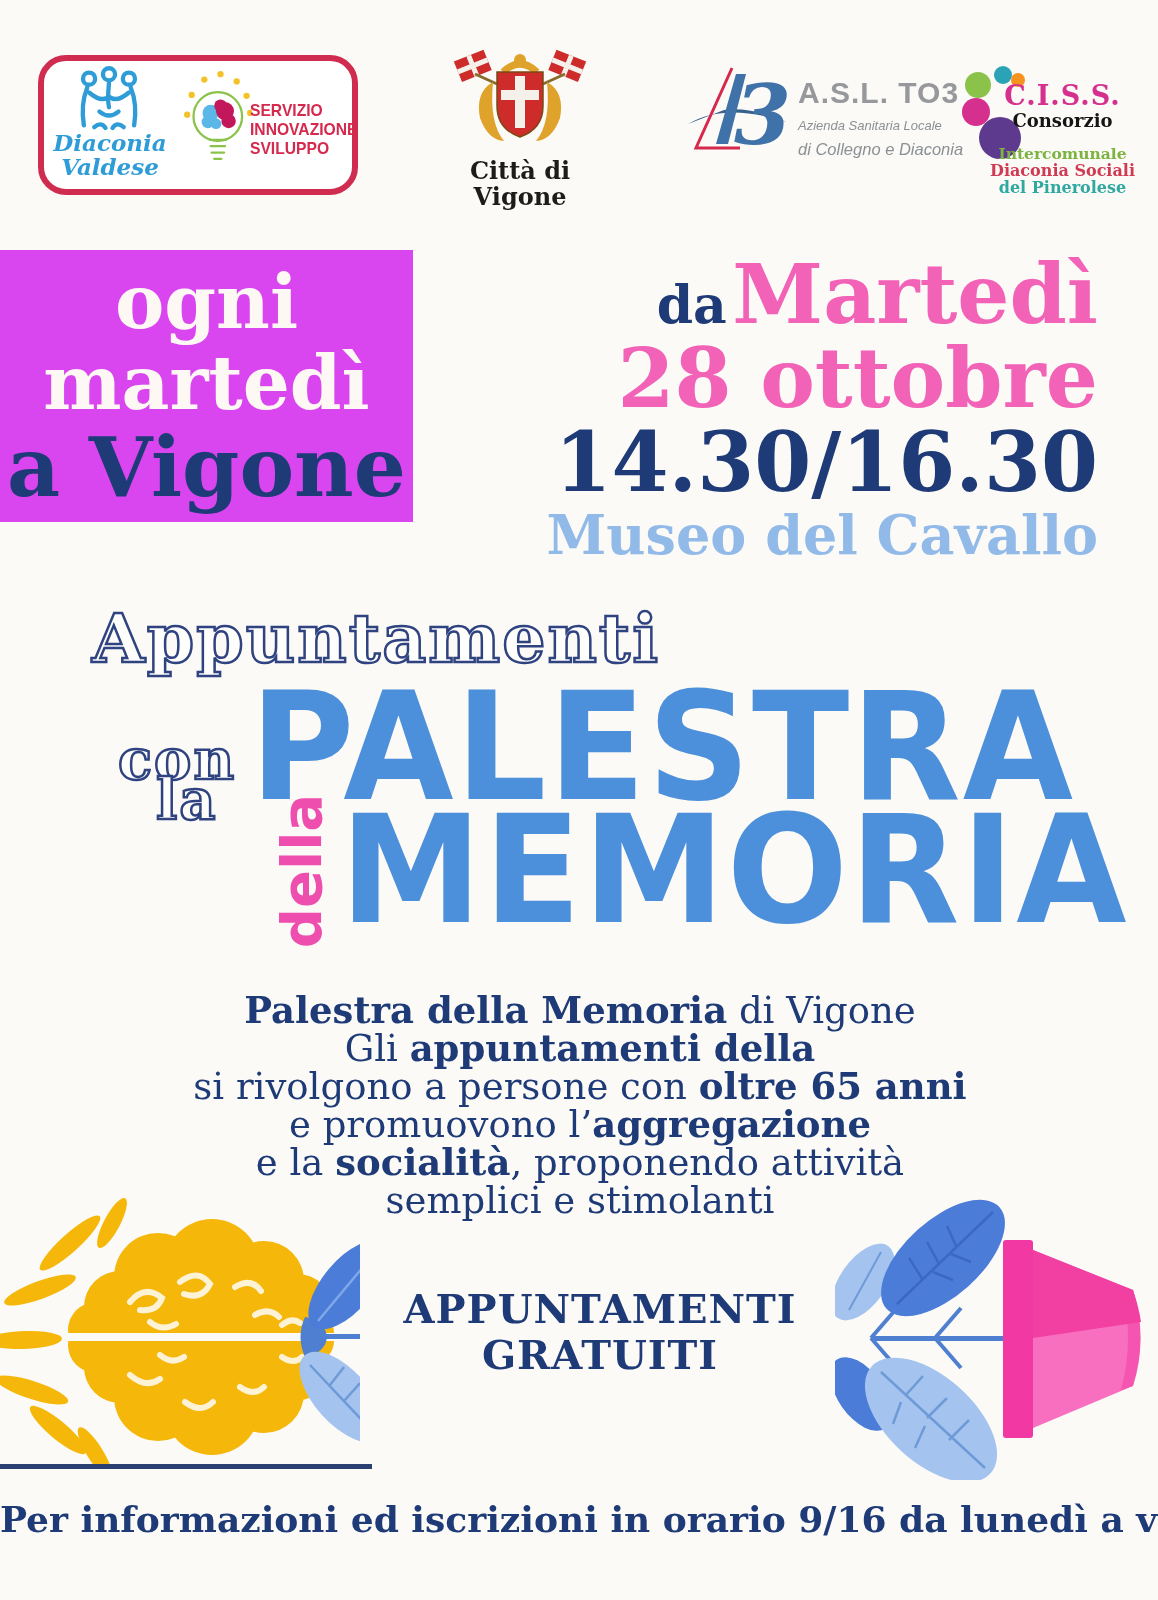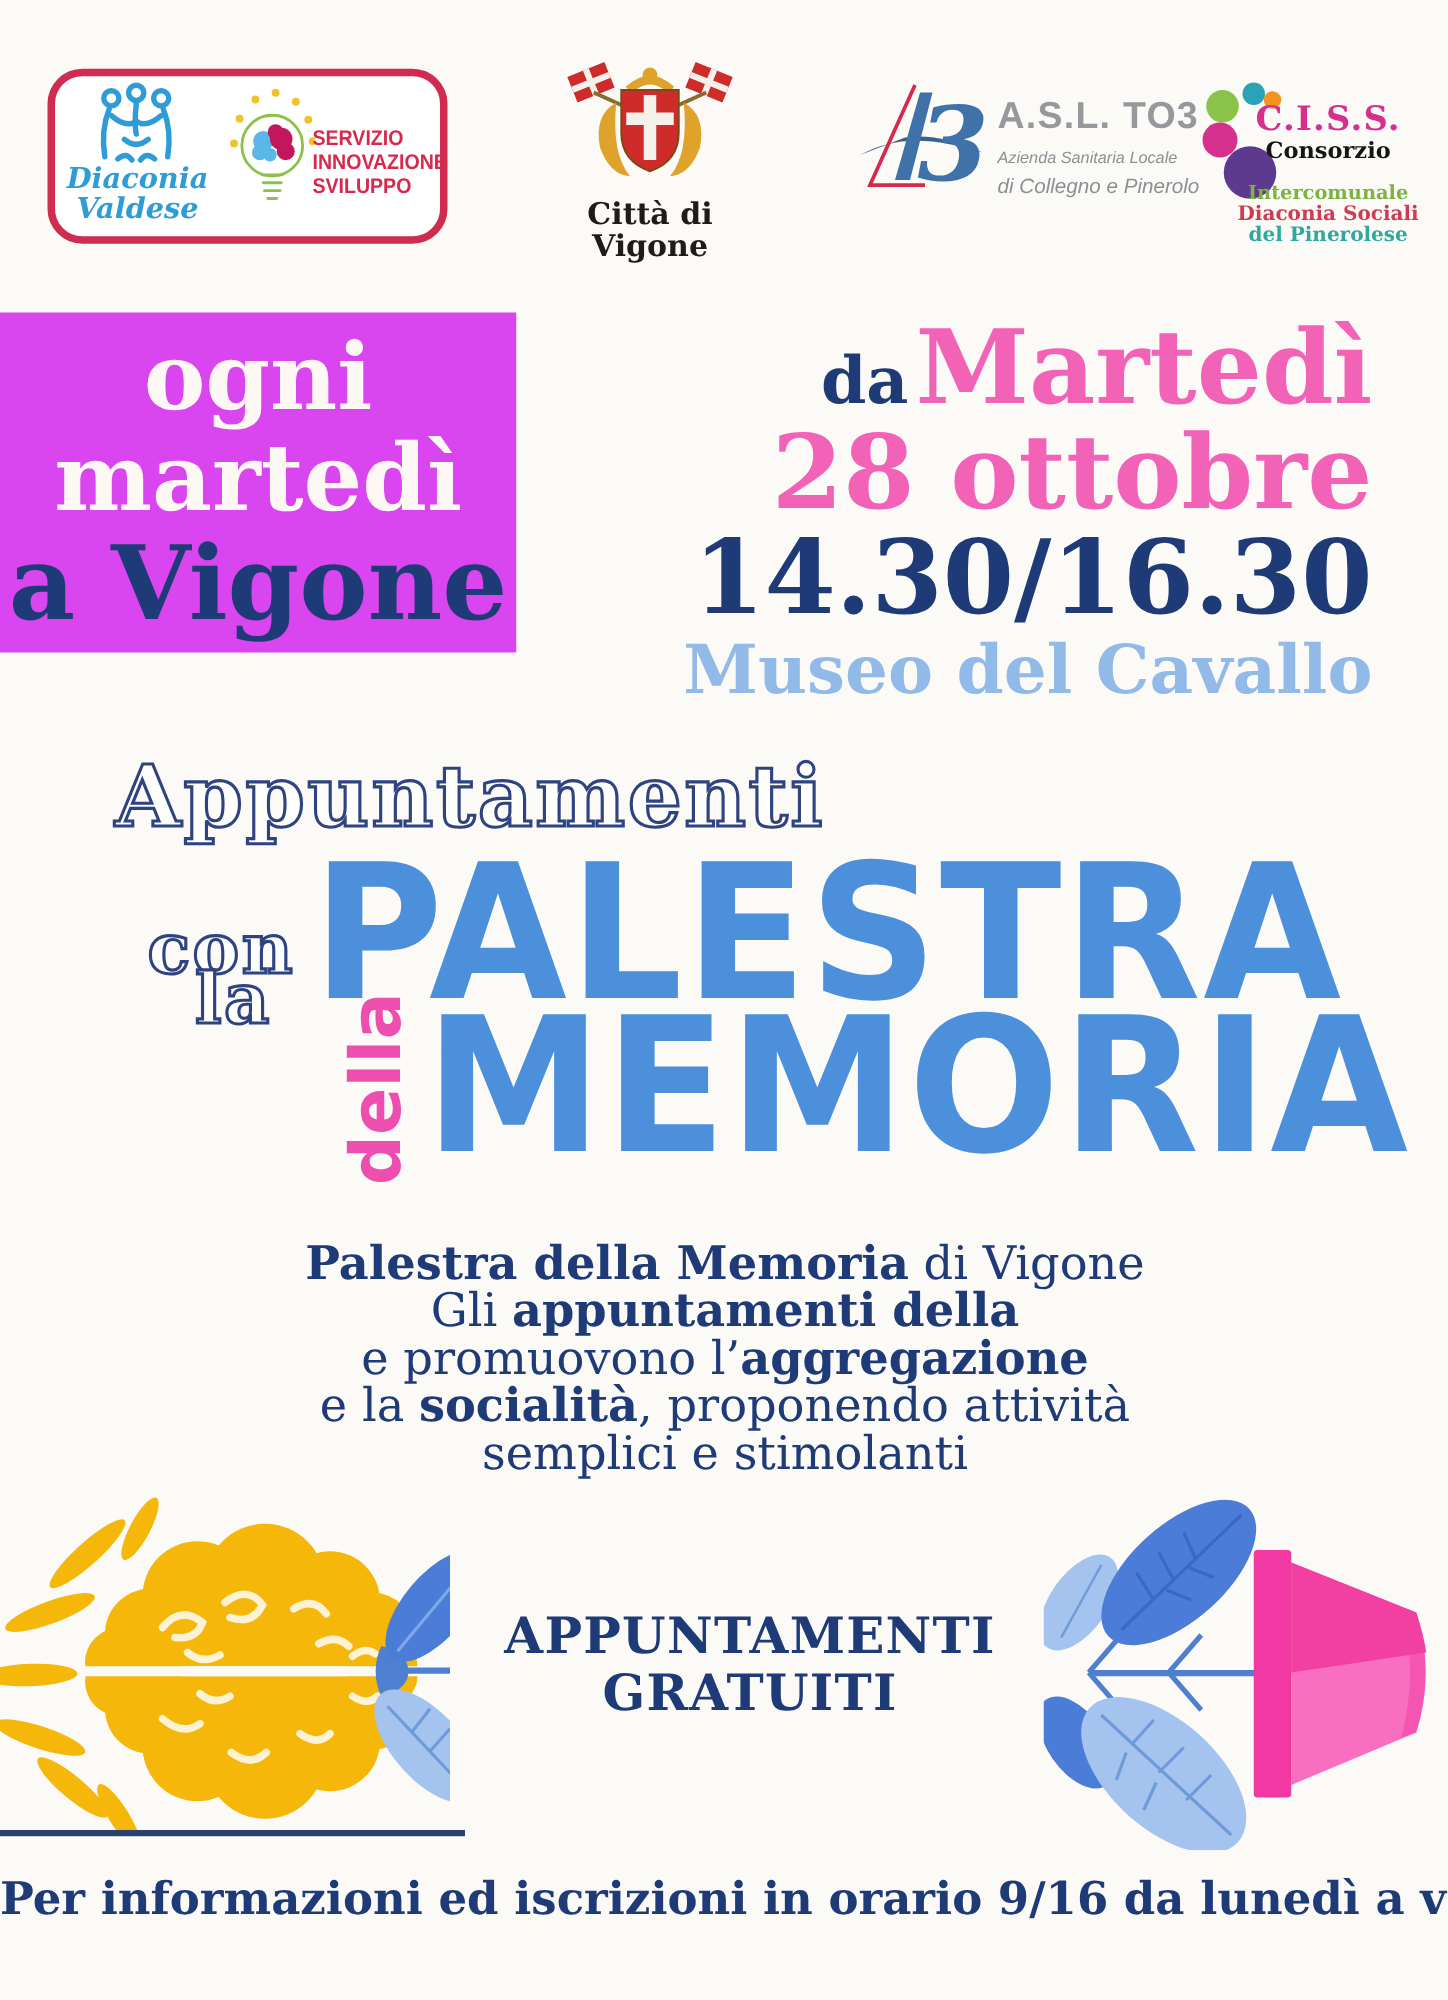--- a/index.html
+++ b/index.html
@@ -175,21 +175,21 @@
 
   <div class="abs asl-logo">
     <svg class="abs asl-icon" viewBox="0 0 104 96">
       <path d="M46,8 L10,88 L54,88" stroke="#D5294D" stroke-width="3" fill="none"></path>
       <path d="M2,64 C30,48 62,50 100,62 C80,52 55,47 38,50 Z" fill="#38618C"></path>
       <path d="M50,14 L30,84 L42,84 L60,14 Z" fill="#3F72A8"></path>
       <text x="48" y="84" font-family="'DejaVu Serif',serif" font-size="82" font-weight="bold" font-style="italic" fill="#3F72A8">3</text>
     </svg>
     <div class="abs asl-name">A.S.L. TO3</div>
     <div class="abs asl-sub1">Azienda Sanitaria Locale</div>
-    <div class="abs asl-sub2">di Collegno e Pinerolo</div>
+    <div class="abs asl-sub2">di Collegno e Diaconia</div>
   </div>
 
   <div class="abs ciss-logo">
     <svg class="abs ciss-circles" viewBox="0 0 85 120">
       <circle cx="58" cy="17" r="9" fill="#29A3B5"></circle>
       <circle cx="33" cy="27" r="13" fill="#8BC34A"></circle>
       <circle cx="73" cy="22" r="7" fill="#F6921E"></circle>
       <circle cx="31" cy="54" r="14" fill="#D6308F"></circle>
       <circle cx="55" cy="80" r="21" fill="#5E3A8E"></circle>
     </svg>
@@ -218,20 +218,21 @@
   <div class="abs outline-txt t-app">Appuntamenti</div>
   <div class="abs outline-txt t-con">con</div>
   <div class="abs outline-txt t-la">la</div>
   <div class="abs big-blue t-palestra">PALESTRA</div>
   <div class="abs t-della">della</div>
   <div class="abs big-blue t-memoria">MEMORIA</div>
 
   <div class="abs description">
     <div><b>Palestra della Memoria</b> <span>di Vigone</span></div>
     <div><span>Gli</span> <b>appuntamenti della</b></div>
+    <div><span>si rivolgono a persone con</span> <b>oltre 65 anni</b></div>
     <div><span>e promuovono l’</span><b>aggregazione</b></div>
     <div><span>e la</span> <b>socialità</b><span>, proponendo attività</span></div>
     <div>semplici e stimolanti</div>
   </div>
 
   <svg class="abs brain-illu" viewBox="0 0 360 280">
     <g fill="#F5B70A">
       <ellipse cx="70" cy="58" rx="40" ry="9" transform="rotate(-42 70 58)"></ellipse>
       <ellipse cx="40" cy="105" rx="38" ry="9" transform="rotate(-20 40 105)"></ellipse>
       <ellipse cx="24" cy="155" rx="38" ry="9" transform="rotate(-2 24 155)"></ellipse>

